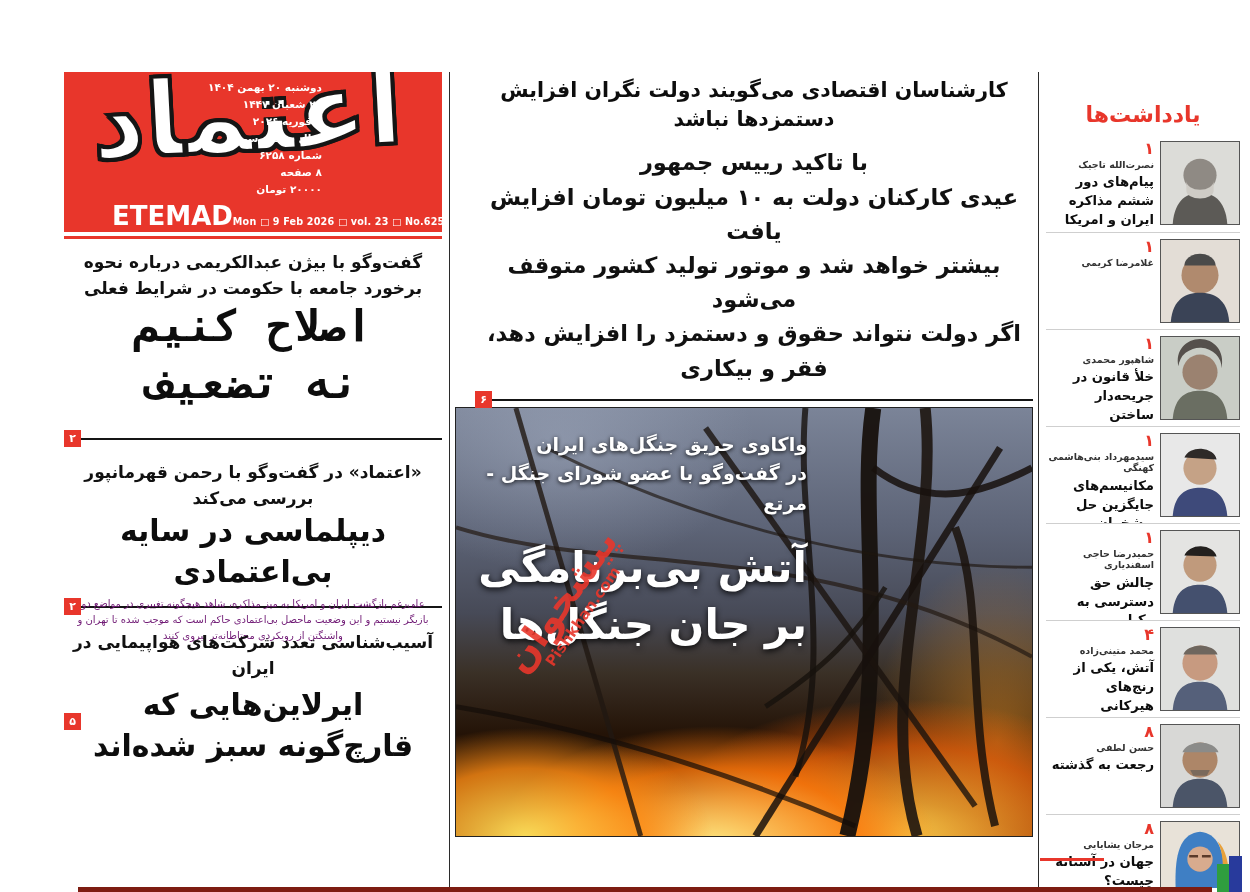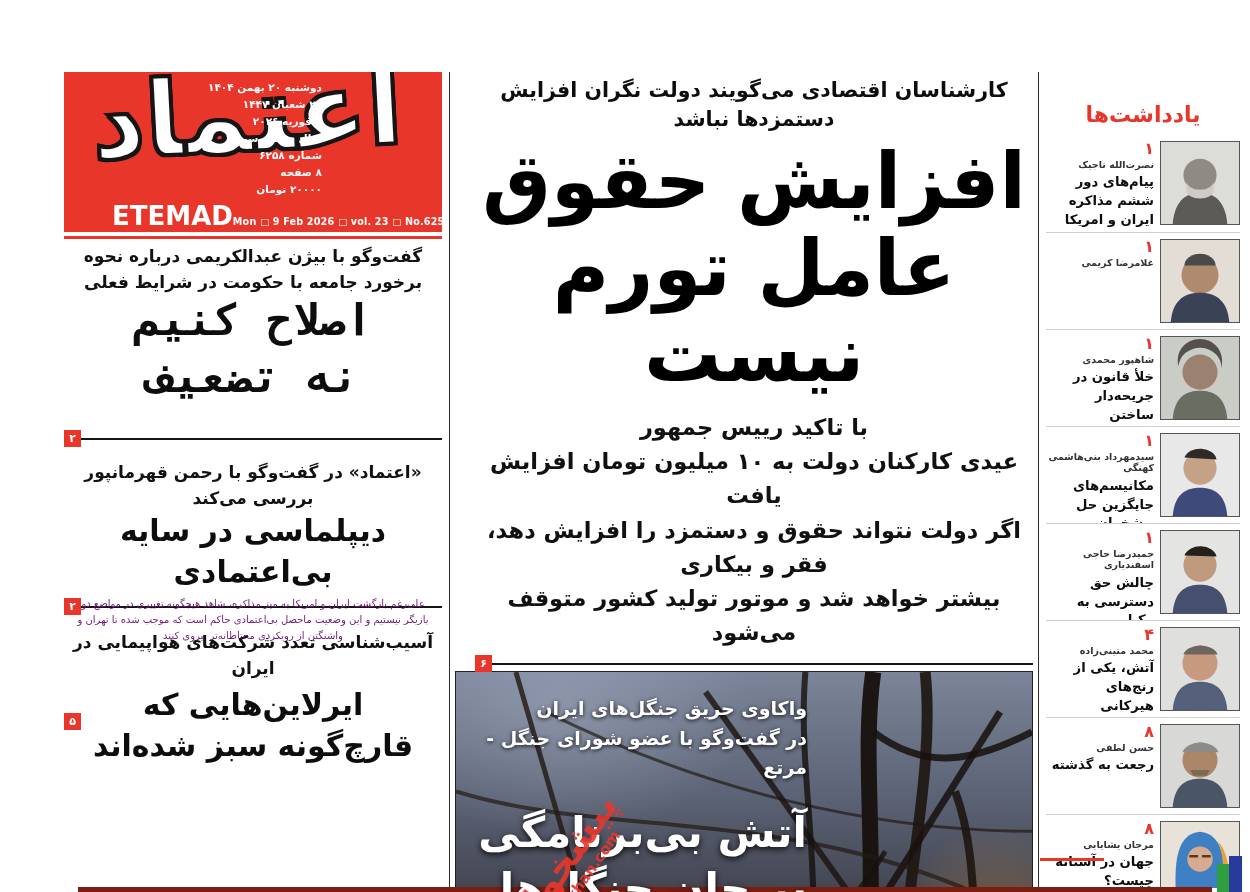--- a/index.html
+++ b/index.html
@@ -30,21 +30,21 @@
   .info-line{font-size:9.6px;font-weight:bold;white-space:nowrap;letter-spacing:.2px;}
 
   
   .left-col{position:absolute;left:64px;top:240px;width:378px;}
   .article{position:relative;text-align:center;border-bottom:2.5px solid #151515;}
   .article.last{border-bottom:none;}
   .article .kicker{font-size:17px;font-weight:bold;line-height:1.5;color:#111;}
   .headline-xl{font-size:44px;font-weight:bold;line-height:1.3;color:#0d0d0d;letter-spacing:-1px;font-family:Liberation Mono, monospace;}
   .headline-lg{font-size:30px;font-weight:bold;line-height:1.35;color:#0d0d0d;letter-spacing:-.5px;}
   .article .body-text{font-size:10px;font-weight:normal;line-height:1.62;color:#701a75;padding:4px 6px 0 6px;}
-  .a1{height:200px;padding-top:4px;}
+  .a1{height:200px;padding-top:10px;}
   .a2{height:168px;padding-top:20px;}
   .a3{height:120px;padding-top:10px;}
   .a4{height:136px;padding-top:22px;}
 
   .page-badge{position:absolute;left:0;bottom:-9px;width:17px;height:17px;background:var(--brand_red);color:#fff;
     font-size:11px;font-weight:bold;display:flex;align-items:center;justify-content:center;z-index:2;}
   .article.last .page-badge{bottom:14px;}
 
   
   .center-col{position:absolute;left:455px;top:72px;width:578px;}
@@ -143,29 +143,25 @@
       </div>
       <span class="page-badge">۵</span>
     </div>
 
   </div>
 
   <div class="center-col">
 
     <div class="lead-block">
       <div class="lead-kicker">کارشناسان اقتصادی می‌گویند دولت نگران افزایش دستمزدها نباشد</div>
-      <div class="lead-headline">
-        <span>افزایش حقوق</span><br>
-        <span>عامل تورم نیست</span>
-      </div>
       <div class="lead-sub">
         <div>با تاکید رییس جمهور</div>
         <div>عیدی کارکنان دولت به ۱۰ میلیون تومان افزایش یافت</div>
+        <div>بیشتر خواهد شد و موتور تولید کشور متوقف می‌شود</div>
         <div>اگر دولت نتواند حقوق و دستمزد را افزایش دهد، فقر و بیکاری</div>
-        <div>بیشتر خواهد شد و موتور تولید کشور متوقف می‌شود</div>
       </div>
       <span class="page-badge">۶</span>
     </div>
 
     <div class="fire-photo">
       <div class="flames"></div>
       <svg class="branches" viewBox="0 0 577 430" preserveAspectRatio="none">
         <path d="M418,0 C402,110 436,250 392,430" stroke="#17110d" stroke-width="16" fill="none" opacity="0.95"></path>
         <path d="M470,0 C484,140 420,290 462,430" stroke="#1d1510" stroke-width="11" fill="none" opacity="0.9"></path>
         <path d="M418,60 C470,100 520,90 577,60" stroke="#17110d" stroke-width="7" fill="none" opacity="0.85"></path>

